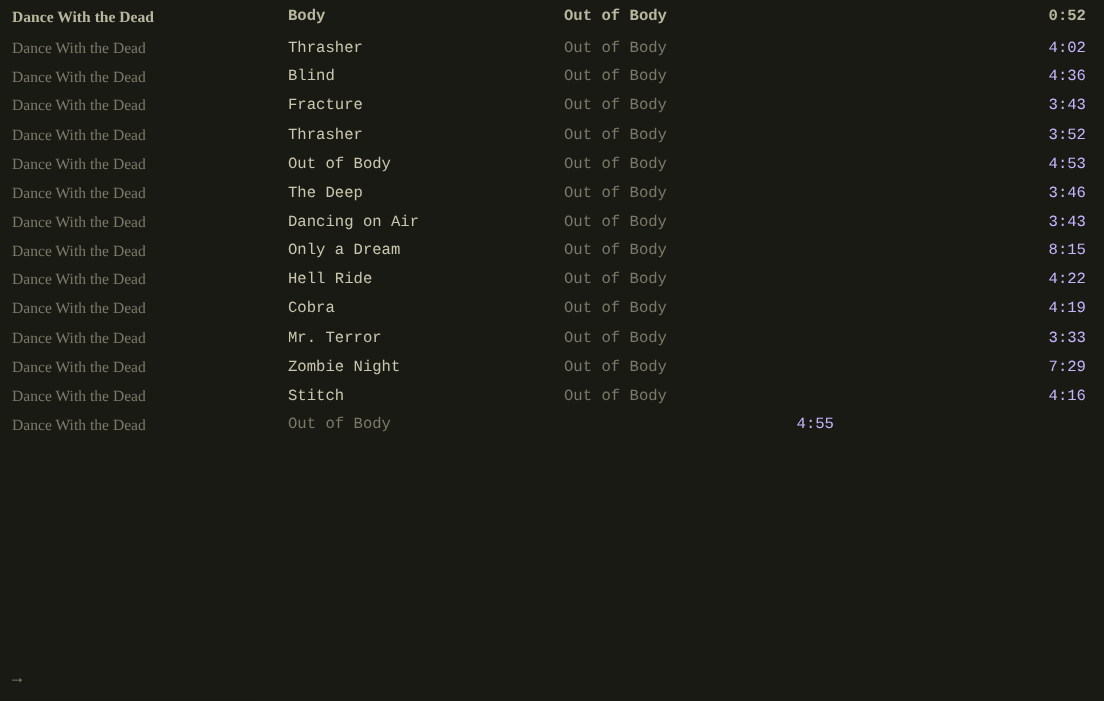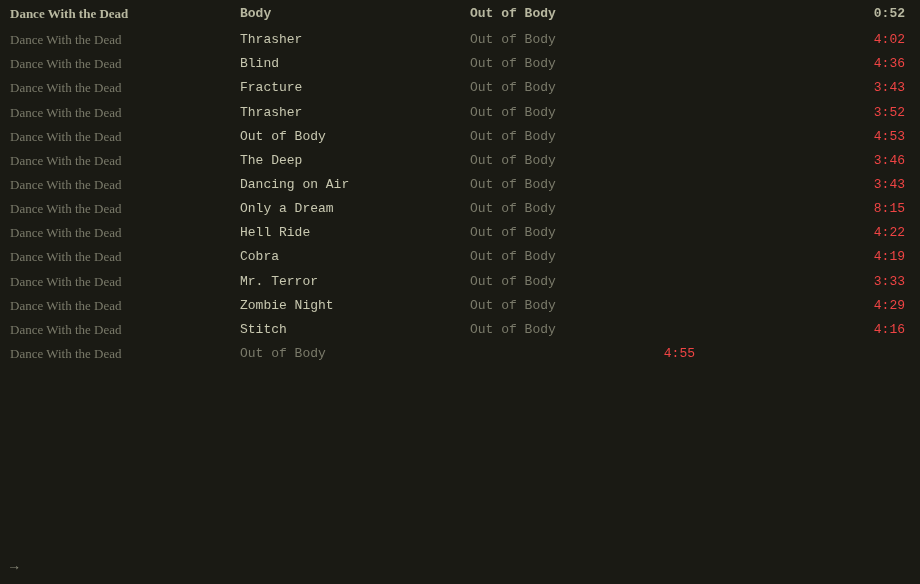--- a/index.html
+++ b/index.html
@@ -45,21 +45,21 @@
     .col-title {
       color: #c8c8b0;
     }
 
     .col-album {
       color: #7a7a6a;
     }
 
     .col-duration {
       text-align: right;
-      color: #ef4444;
+      color: #c4b5fd;
       padding-right: 5px;
     }
 
     .header .col-artist,
     .header .col-title,
     .header .col-album,
     .header .col-duration {
       color: #b8b8a0;
     }
 
@@ -144,21 +144,21 @@
     <div class="track-row">
       <span class="col-artist">Dance With the Dead</span>
       <span class="col-title">Mr. Terror</span>
       <span class="col-album">Out of Body</span>
       <span class="col-duration">3:33</span>
     </div>
     <div class="track-row">
       <span class="col-artist">Dance With the Dead</span>
       <span class="col-title">Zombie Night</span>
       <span class="col-album">Out of Body</span>
-      <span class="col-duration">4:29</span>
+      <span class="col-duration">7:29</span>
     </div>
     <div class="track-row">
       <span class="col-artist">Dance With the Dead</span>
       <span class="col-title">Stitch</span>
       <span class="col-album">Out of Body</span>
       <span class="col-duration">4:16</span>
     </div>
     <div class="track-row">
       <span class="col-artist">Dance With the Dead</span>
       <span class="col-album">Out of Body</span>

